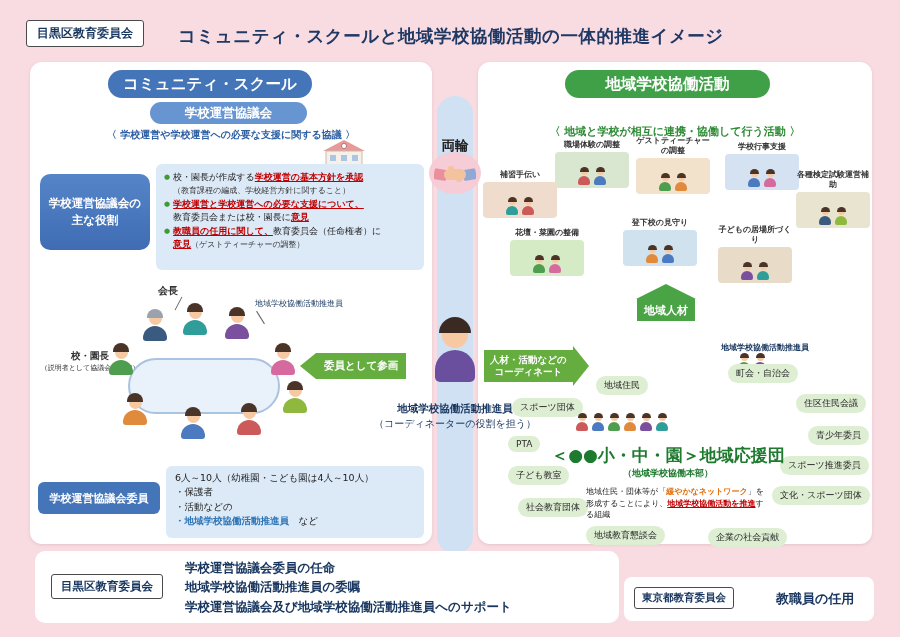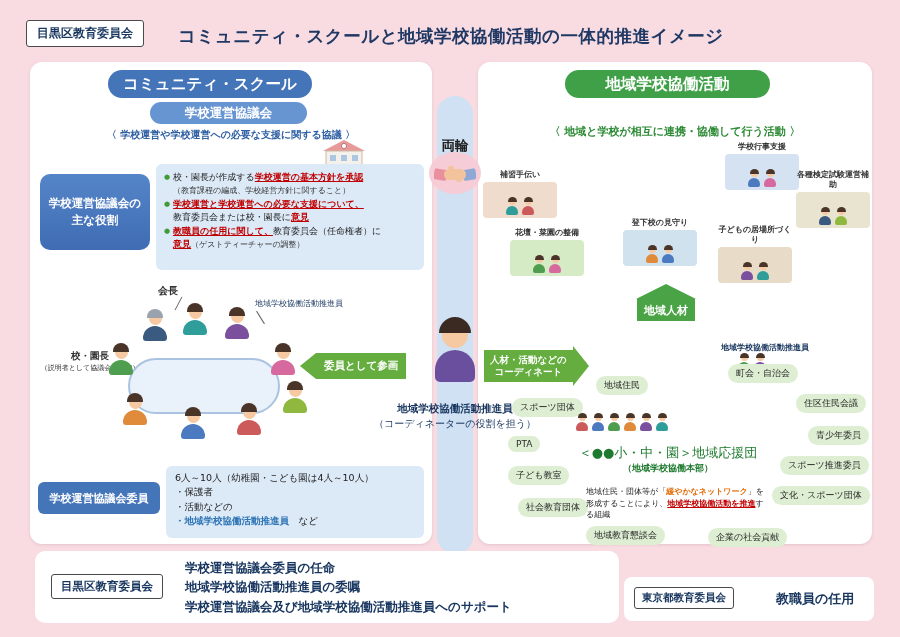--- a/index.html
+++ b/index.html
@@ -93,21 +93,21 @@
   .jz-tri{width:0;height:0;border-left:30px solid transparent;border-right:30px solid transparent;border-bottom:15px solid #4aa446;margin:0 auto}
   .jz-body{width:58px;height:22px;background:#4aa446;color:#fff;font-weight:bold;font-size:11px;display:flex;align-items:center;justify-content:center;margin:0 auto}
 
   
   .r-prom{position:absolute;left:222px;top:280px;width:130px;font-size:8px;font-weight:bold;color:#17355e;text-align:center}
   .r-prom-minis{position:absolute;left:258px;top:292px;display:flex}
   .bub{position:absolute;background:#ddeed2;border-radius:11px;padding:3px 8px;font-size:9px;color:#2a2a2a;white-space:nowrap}
   .bub0{left:118px;top:314px}.bub1{left:250px;top:302px}.bub2{left:318px;top:332px}.bub3{left:34px;top:336px}.bub4{left:330px;top:364px}.bub5{left:30px;top:374px}.bub6{left:302px;top:394px}.bub7{left:30px;top:404px}.bub8{left:294px;top:424px}.bub9{left:40px;top:436px}.bub10{left:108px;top:464px}.bub11{left:230px;top:466px}
   .crowd{position:absolute;left:96px;top:352px;display:flex}
   .team{position:absolute;left:70px;top:382px;width:240px;text-align:center;color:#1e7a2e}
-  .team-main{font-size:13px;font-weight:normal}
+  .team-main{font-size:17px;font-weight:bold}
   .team-sub{font-size:9px;font-weight:bold}
   .note{position:absolute;left:108px;top:424px;width:184px;font-size:8px;line-height:1.45;color:#222}
   .hl{color:#e36c09;font-weight:bold}
   .ru{color:#c00000;font-weight:bold;text-decoration:underline}
 
   
   .footer-left{position:absolute;left:35px;top:551px;width:584px;height:72px;background:#fff;border-radius:10px}
   .f-badge{position:absolute;left:16px;top:23px;border:1.6px solid #4a4a4a;border-radius:3px;padding:4px 9px;font-size:11.5px;font-weight:bold;color:#17355e;background:#fff}
   .f-lines{position:absolute;left:150px;top:7px;font-size:12.5px;font-weight:bold;color:#17355e;line-height:1.55}
   .footer-right{position:absolute;left:624px;top:577px;width:250px;height:44px;background:#fff;border-radius:8px}
@@ -216,20 +216,46 @@
       <div>・保護者</div>
       <div>・活動などの</div>
       <div><span class="blue-text">・地域学校協働活動推進員</span><span>　など</span></div>
     </div>
   </section>
 
   <section class="panel right-panel">
     <div class="green-pill">地域学校協働活動</div>
     <div class="right-caption">〈 地域と学校が相互に連携・協働して行う活動 〉</div>
 
+    <div class="act act0">
+        <div class="act-label">職場体験の調整</div>
+        <div class="act-img">
+          <div class="mini">
+            <div class="mhead"></div>
+            <div class="mbody c-red"></div>
+          </div>
+          <div class="mini">
+            <div class="mhead"></div>
+            <div class="mbody c-blue"></div>
+          </div>
+        </div>
+      </div>
+    <div class="act act1">
+        <div class="act-label">ゲストティーチャーの調整</div>
+        <div class="act-img">
+          <div class="mini">
+            <div class="mhead"></div>
+            <div class="mbody c-green"></div>
+          </div>
+          <div class="mini">
+            <div class="mhead"></div>
+            <div class="mbody c-orange"></div>
+          </div>
+        </div>
+      </div>
     <div class="act act2">
         <div class="act-label">学校行事支援</div>
         <div class="act-img">
           <div class="mini">
             <div class="mhead"></div>
             <div class="mbody c-blue"></div>
           </div>
           <div class="mini">
             <div class="mhead"></div>
             <div class="mbody c-pink"></div>

